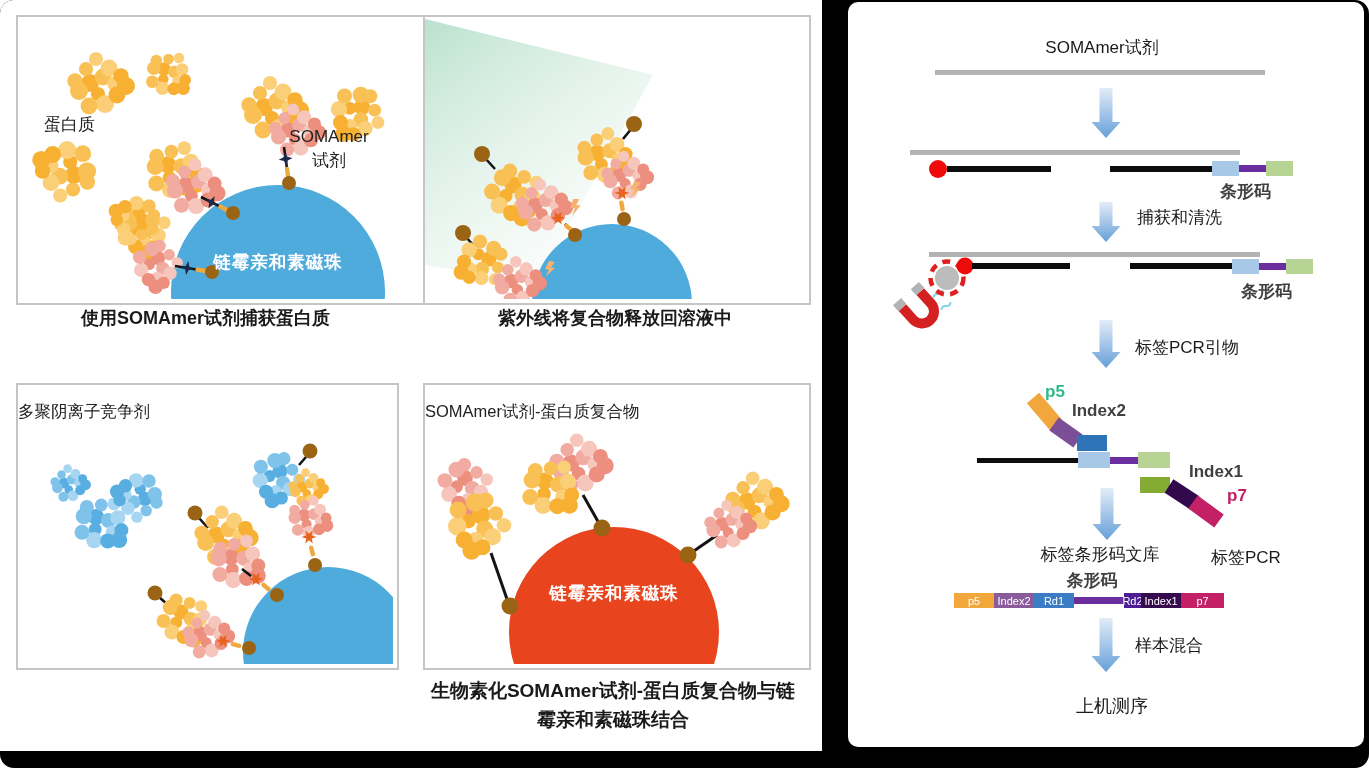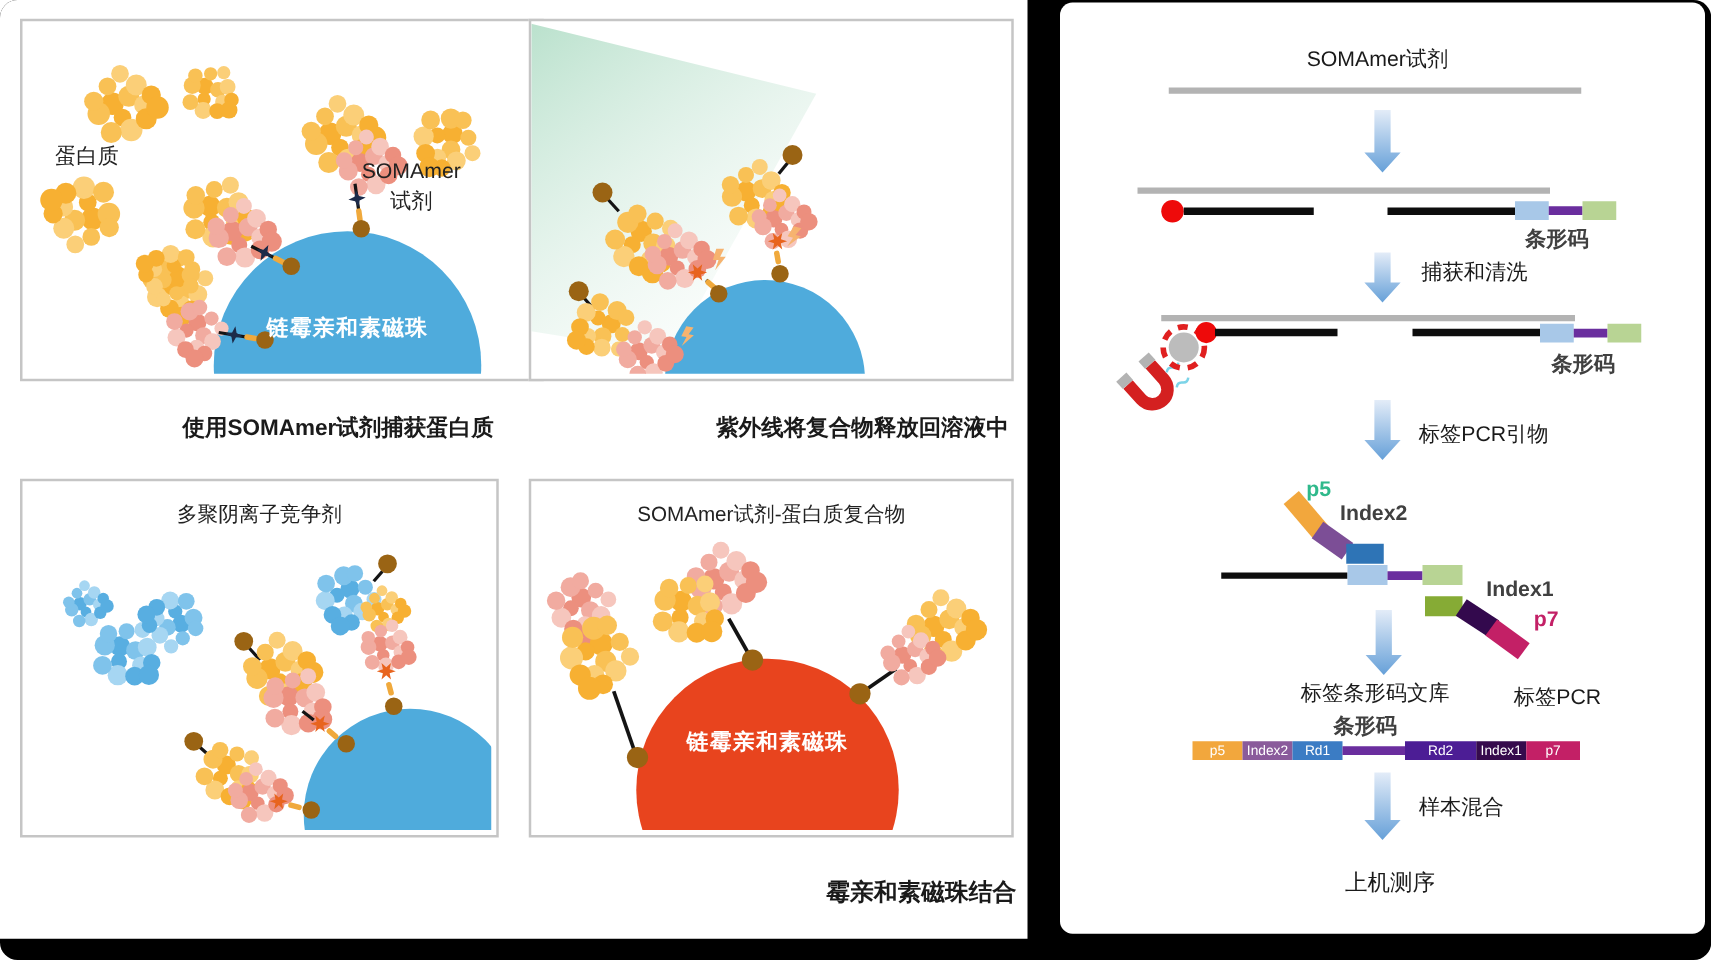--- a/index.html
+++ b/index.html
@@ -5,26 +5,26 @@
   html,body{margin:0;padding:0;background:#ffffff;}
   .screen{position:relative;width:1369px;height:768px;background:#000;border-radius:14px;overflow:hidden;
           font-family:"Liberation Sans","DejaVu Sans",sans-serif;}
   .left-area{position:absolute;left:0;top:0;width:822px;height:751px;background:#fff;}
   .panel{position:absolute;background:#fff;border:2px solid #c5c5c5;overflow:hidden;}
   .panel svg{position:absolute;left:0;top:0;}
   .p1{left:16px;top:15px;width:379px;height:286px;padding-left:36px;}
   .p2{left:423px;top:15px;width:384px;height:286px;}
   .p3{left:16px;top:383px;width:379px;height:283px;}
   .p4{left:423px;top:383px;width:384px;height:283px;}
-  .caption{position:absolute;text-align:right;color:#1a1a1a;font-weight:600;margin-top:24px;}
+  .caption{position:absolute;text-align:center;color:#1a1a1a;font-weight:600;}
   .cap1{left:16px;top:306px;width:379px;font-size:18px;}
   .cap2{left:423px;top:306px;width:384px;font-size:18px;}
   .cap3{left:2px;top:676px;width:407px;font-size:19px;line-height:1.55;}
   .cap4{left:413px;top:676px;width:400px;font-size:19px;line-height:1.55;}
-  .in-title{position:absolute;left:0;top:16px;width:100%;text-align:center;color:#222;font-size:16.5px;font-weight:500;z-index:3;}
+  .in-title{position:absolute;left:0;top:16px;width:100%;text-align:left;color:#222;font-size:16.5px;font-weight:500;z-index:3;}
   .bead-text{position:absolute;text-align:center;color:#fff;font-weight:700;font-size:17.5px;z-index:3;letter-spacing:1px;}
   .free-label{position:absolute;color:#222;font-size:17px;z-index:3;}
   .right-panel{position:absolute;left:848px;top:2px;width:516px;height:745px;background:#fff;border-radius:10px;}
   .right-panel svg{position:absolute;left:0;top:0;}
   .rlabel{position:absolute;color:#1a1a1a;font-size:17px;font-weight:500;z-index:4;white-space:nowrap;}
   .gold{color:#404040;font-weight:600;}
   .teal{color:#2fb98b;font-weight:600;}
   .magenta{color:#c32066;font-weight:600;}
   .center{text-align:center;}
   .library{position:absolute;left:106px;top:591px;height:15px;display:flex;align-items:center;z-index:4;}
@@ -585,20 +585,21 @@
           <circle cx="318.1" cy="148.4" r="6.5" fill="#ec8f7e"></circle>
           <circle cx="285.3" cy="137.4" r="6.0" fill="#f1aba0"></circle>
           <circle cx="301.7" cy="120.3" r="5.5" fill="#f6c6bd"></circle>
           <circle cx="325.1" cy="141.3" r="7.0" fill="#ec8f7e"></circle>
           <circle cx="296.2" cy="156.9" r="6.5" fill="#f1aba0"></circle>
         </svg>
       <div class="in-title">SOMAmer试剂-蛋白质复合物</div>
       <div class="bead-text" style="left:79px;top:196px;width:220px;">链霉亲和素磁珠</div>
     </div>
     <div class="caption cap4">
+      <div>生物素化SOMAmer试剂-蛋白质复合物与链</div>
       <div>霉亲和素磁珠结合</div>
     </div>
 
   </div>
 
   <div class="right-panel">
     <svg id="svg-rp" width="516" height="745" viewBox="0 0 516 745">
         <defs>
           <linearGradient id="ag" x1="0" y1="0" x2="0" y2="1">
 <stop offset="0" stop-color="#e3ecf8"></stop>
@@ -661,21 +662,21 @@
     <div class="rlabel" style="left:363px;top:528px;margin-top:16px;">标签PCR</div>
 
     <div class="rlabel center" style="left:132px;top:541px;width:240px;">标签条形码文库</div>
     <div class="rlabel gold center" style="left:184px;top:567px;width:120px;">条形码</div>
 
     <div class="library">
       <span class="seg" style="width: 40px; background: rgb(242, 167, 61);">p5</span>
       <span class="seg" style="width: 40px; background: rgb(138, 91, 155);">Index2</span>
       <span class="seg" style="width: 40px; background: rgb(59, 124, 196);">Rd1</span>
       <span class="conn"></span>
-      <span class="seg" style="width: 57px; background: #4c1d95;">Rd2</span>
+      <span class="seg" style="width: 17px; background: #4c1d95;">Rd2</span>
       <span class="seg" style="width: 40px; background: rgb(54, 11, 77);">Index1</span>
       <span class="seg" style="width: 43px; background: rgb(195, 32, 102);">p7</span>
     </div>
 
     <div class="rlabel" style="left:287px;top:632px;">样本混合</div>
     <div class="rlabel center" style="left:164px;top:692px;width:200px;font-size:18px;">上机测序</div>
   </div>
 
 </div>
 

